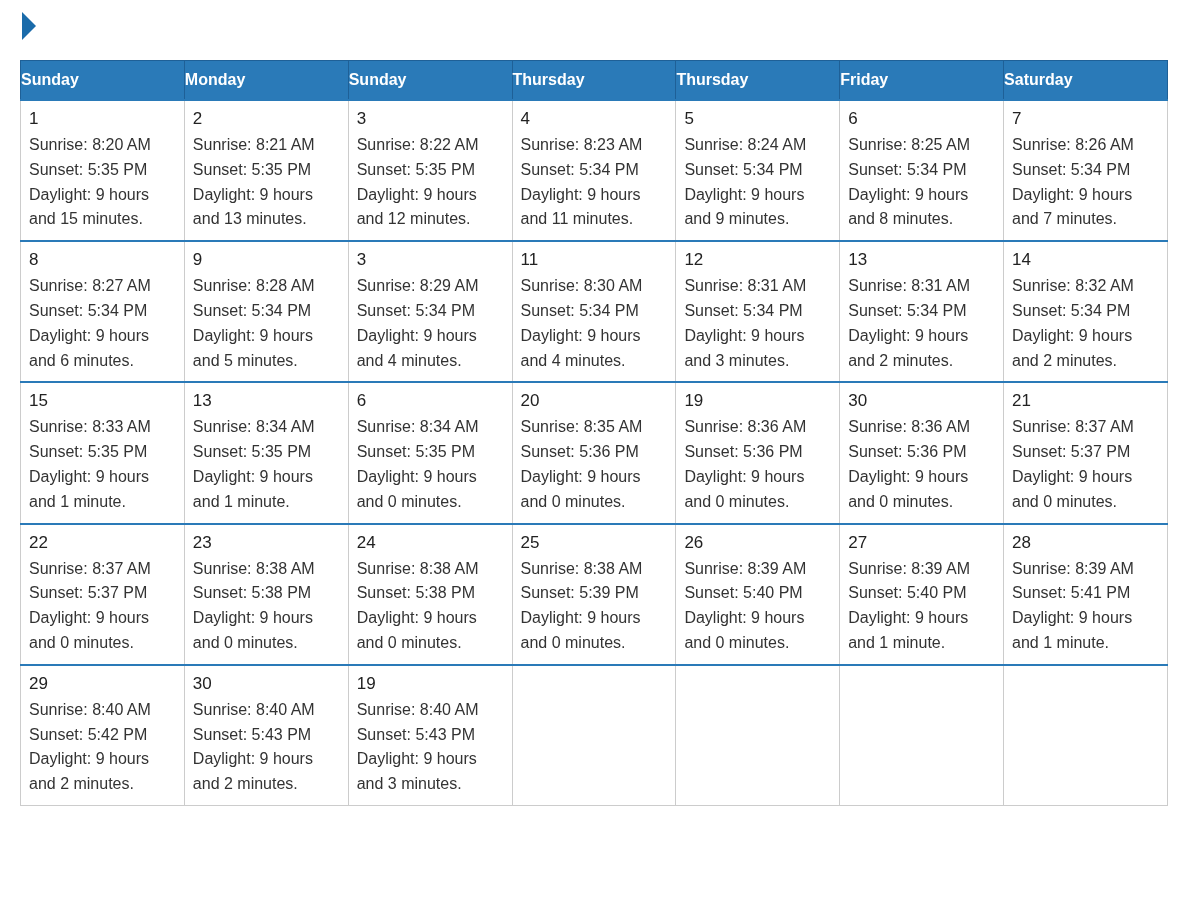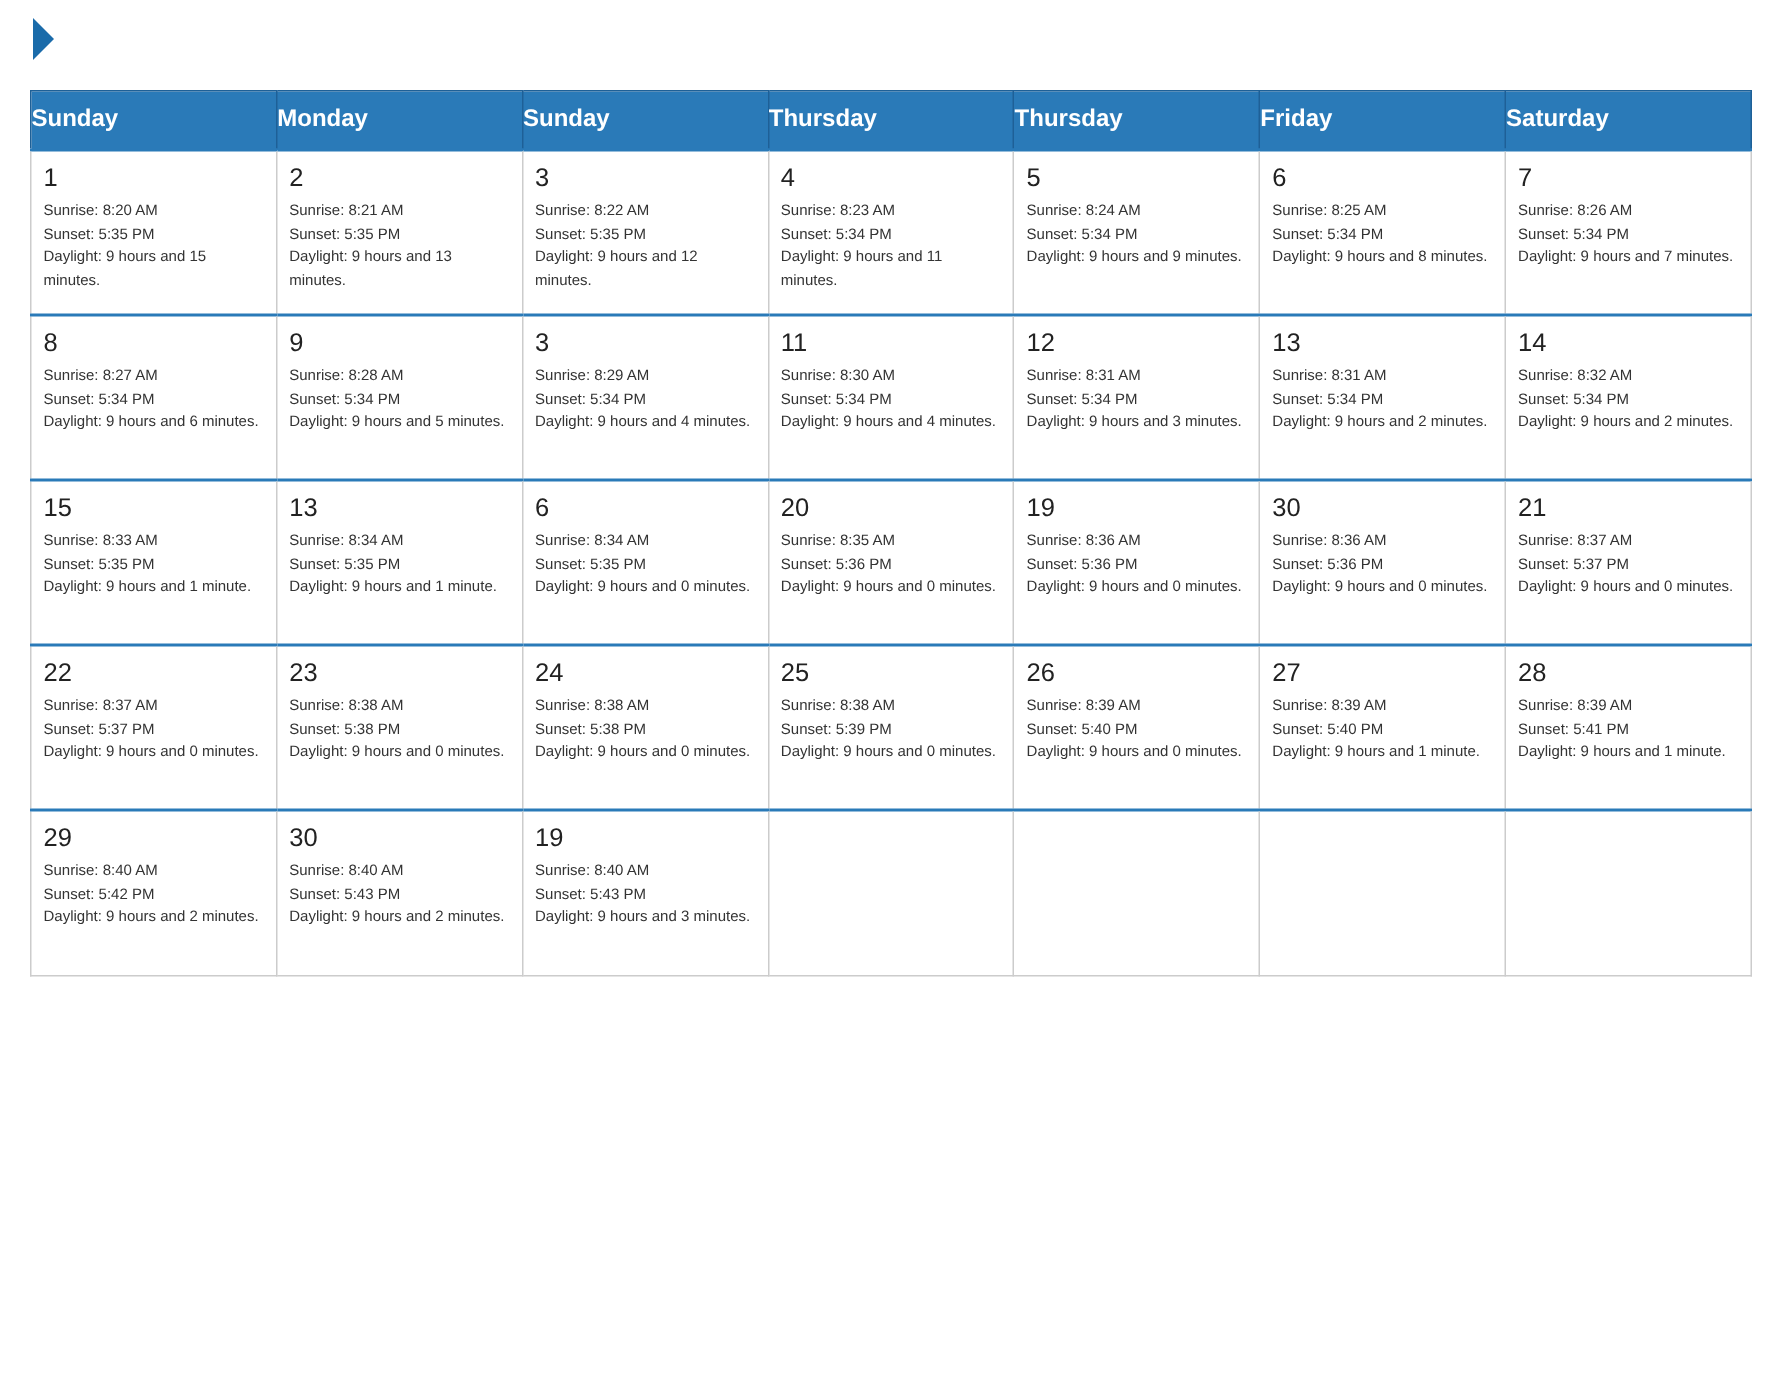--- a/index.html
+++ b/index.html
@@ -82,21 +82,21 @@
       height: 110px;
     }
     .day-number {
       font-size: 17px;
       font-weight: normal;
       color: #222;
       display: block;
       margin-bottom: 4px;
     }
     .day-info {
-      font-size: 10px;
+      font-size: 16px;
       line-height: 1.55;
       color: #333;
     }
     .empty-cell {
       background: #fff;
       border-top: 2px solid #2a7ab8;
     }
     tbody tr td:empty {
       border-top: 2px solid #2a7ab8;
     }

